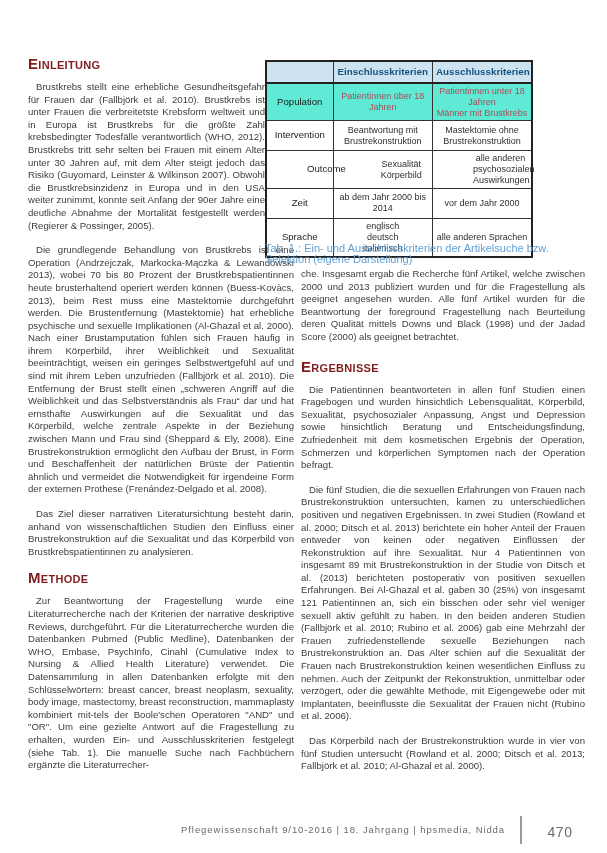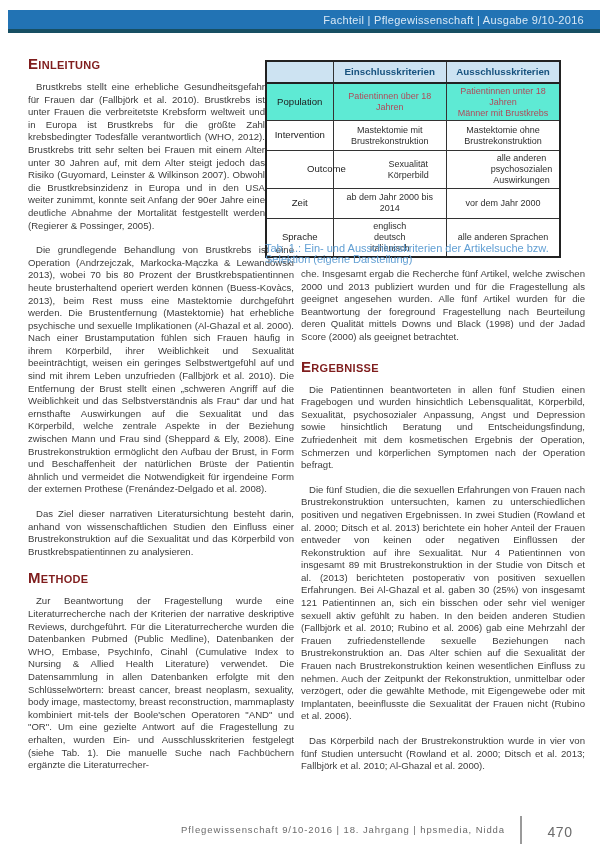--- a/index.html
+++ b/index.html
@@ -29,21 +29,21 @@
     text-indent:8px; margin:0 0 12px 0;
   }
   .para.noindent { text-indent:0; }
 
   .col-left { position:absolute; left:28px; top:56px; width:266px; }
   .col-left .sec-heading { margin-bottom:9px; }
   .col-left .sec-heading.methode { margin-top:6px; }
   .para.narrow { width:237px; }
 
   
-  .tbl-wrap { position:absolute; left:265px; top:60px; width:296px; }
+  .tbl-wrap { position:absolute; left:265px; top:60px; width:268px; }
   table.criteria {
     border-collapse:collapse; width:100%; table-layout:fixed;
     font-size:9px; line-height:10.8px;
   }
   table.criteria col.c-label { width:67px; }
   table.criteria th, table.criteria td {
     border:1px solid #333; text-align:center; vertical-align:middle;
     padding:2px 3px; box-sizing:border-box;
   }
   table.criteria { border:2px solid #222; }
@@ -80,23 +80,20 @@
   .footer-page {
     position:absolute; left:538px; top:824px; width:44px; text-align:center;
     font-size:14px; letter-spacing:0.5px; color:#6b6b6b;
   }
 </style>
 </head>
 <body>
 
 <div class="page">
 
-  <div class="topbar">
-    <span class="topbar-text">Fachteil | Pflegewissenschaft | Ausgabe 9/10-2016</span>
-  </div>
 
   <div class="col-left">
     <div class="sec-heading">Einleitung</div>
     <p class="para narrow">Brustkrebs stellt eine erhebliche Gesundheitsgefahr für Frauen dar (Fallbjörk et al. 2010). Brustkrebs ist unter Frauen die verbreitetste Krebsform weltweit und in Europa ist Brustkrebs für die größte Zahl krebsbedingter Todesfälle verantwortlich (WHO, 2012). Brustkrebs tritt sehr selten bei Frauen mit einem Alter unter 30 Jahren auf, mit dem Alter steigt jedoch das Risiko (Guyomard, Leinster &amp; Wilkinson 2007). Obwohl die Brustkrebsinzidenz in Europa und in den USA weiter zunimmt, konnte seit Anfang der 90er Jahre eine deutliche Abnahme der Mortalität festgestellt werden (Regierer &amp; Possinger, 2005).</p>
     <p class="para">Die grundlegende Behandlung von Brustkrebs ist eine Operation (Andrzejczak, Markocka-Mączka &amp; Lewandowski 2013), wobei 70 bis 80 Prozent der Brustkrebspatientinnen heute brusterhaltend operiert werden können (Buess-Kovàcs, 2013), beim Rest muss eine Mastektomie durchgeführt werden. Die Brustentfernung (Mastektomie) hat erhebliche psychische und sexuelle Implikationen (Al-Ghazal et al. 2000). Nach einer Brustamputation fühlen sich Frauen häufig in ihrem Körperbild, ihrer Weiblichkeit und Sexualität beeinträchtigt, weisen ein geringes Selbstwertgefühl auf und sind mit ihrem Leben unzufrieden (Fallbjörk et al. 2010). Die Entfernung der Brust stellt einen „schweren Angriff auf die Weiblichkeit und das Selbstverständnis als Frau“ dar und hat ernsthafte Auswirkungen auf die Sexualität und das Körperbild, welche zentrale Aspekte in der Beziehung zwischen Mann und Frau sind (Sheppard &amp; Ely, 2008). Eine Brustrekonstruktion ermöglicht den Aufbau der Brust, in Form und Beschaffenheit der natürlichen Brüste der Patientin ähnlich und vermeidet die Notwendigkeit für irgendeine Form der externen Prothese (Frenández-Delgado et al. 2008).</p>
     <p class="para">Das Ziel dieser narrativen Literatursichtung besteht darin, anhand von wissenschaftlichen Studien den Einfluss einer Brustrekonstruktion auf die Sexualität und das Körperbild von Brustkrebspatientinnen zu analysieren.</p>
     <div class="sec-heading methode">Methode</div>
     <p class="para">Zur Beantwortung der Fragestellung wurde eine Literaturrecherche nach der Kriterien der narrative deskriptive Reviews, durchgeführt. Für die Literaturrecherche wurden die Datenbanken Pubmed (Public Medline), Datenbanken der WHO, Embase, PsychInfo, Cinahl (Cumulative Index to Nursing &amp; Allied Health Literature) verwendet. Die Datensammlung in allen Datenbanken erfolgte mit den Schlüsselwörtern: breast cancer, breast neoplasm, sexuality, body image, mastectomy, breast reconstruction, mammaplasty kombiniert mit-tels der Boole'schen Operatoren "AND" und "OR". Um eine gezielte Antwort auf die Fragestellung zu erhalten, wurden Ein- und Ausschlusskriterien festgelegt (siehe Tab. 1). Die manuelle Suche nach Fachbüchern ergänzte die Literaturrecher-</p>
   </div>
 
@@ -117,21 +114,21 @@
       <tbody>
         <tr class="pop-row r-pop">
           <td class="rowlabel">Population</td>
           <td class="val">Patientinnen über 18
 Jahren</td>
           <td class="val">Patientinnen unter 18 Jahren
 Männer mit Brustkrebs</td>
         </tr>
         <tr class="r-int">
           <td class="rowlabel">Intervention</td>
-          <td class="val">Mastektomie mit
+          <td class="val">Beantwortung mit
 Brustrekonstruktion</td>
           <td class="val">Mastektomie ohne
 Brustrekonstruktion</td>
         </tr>
         <tr class="r-out">
           <td class="rowlabel">Outcome</td>
           <td class="val">Sexualität
 Körperbild</td>
           <td class="val">alle anderen psychosozialen
 Auswirkungen</td>

